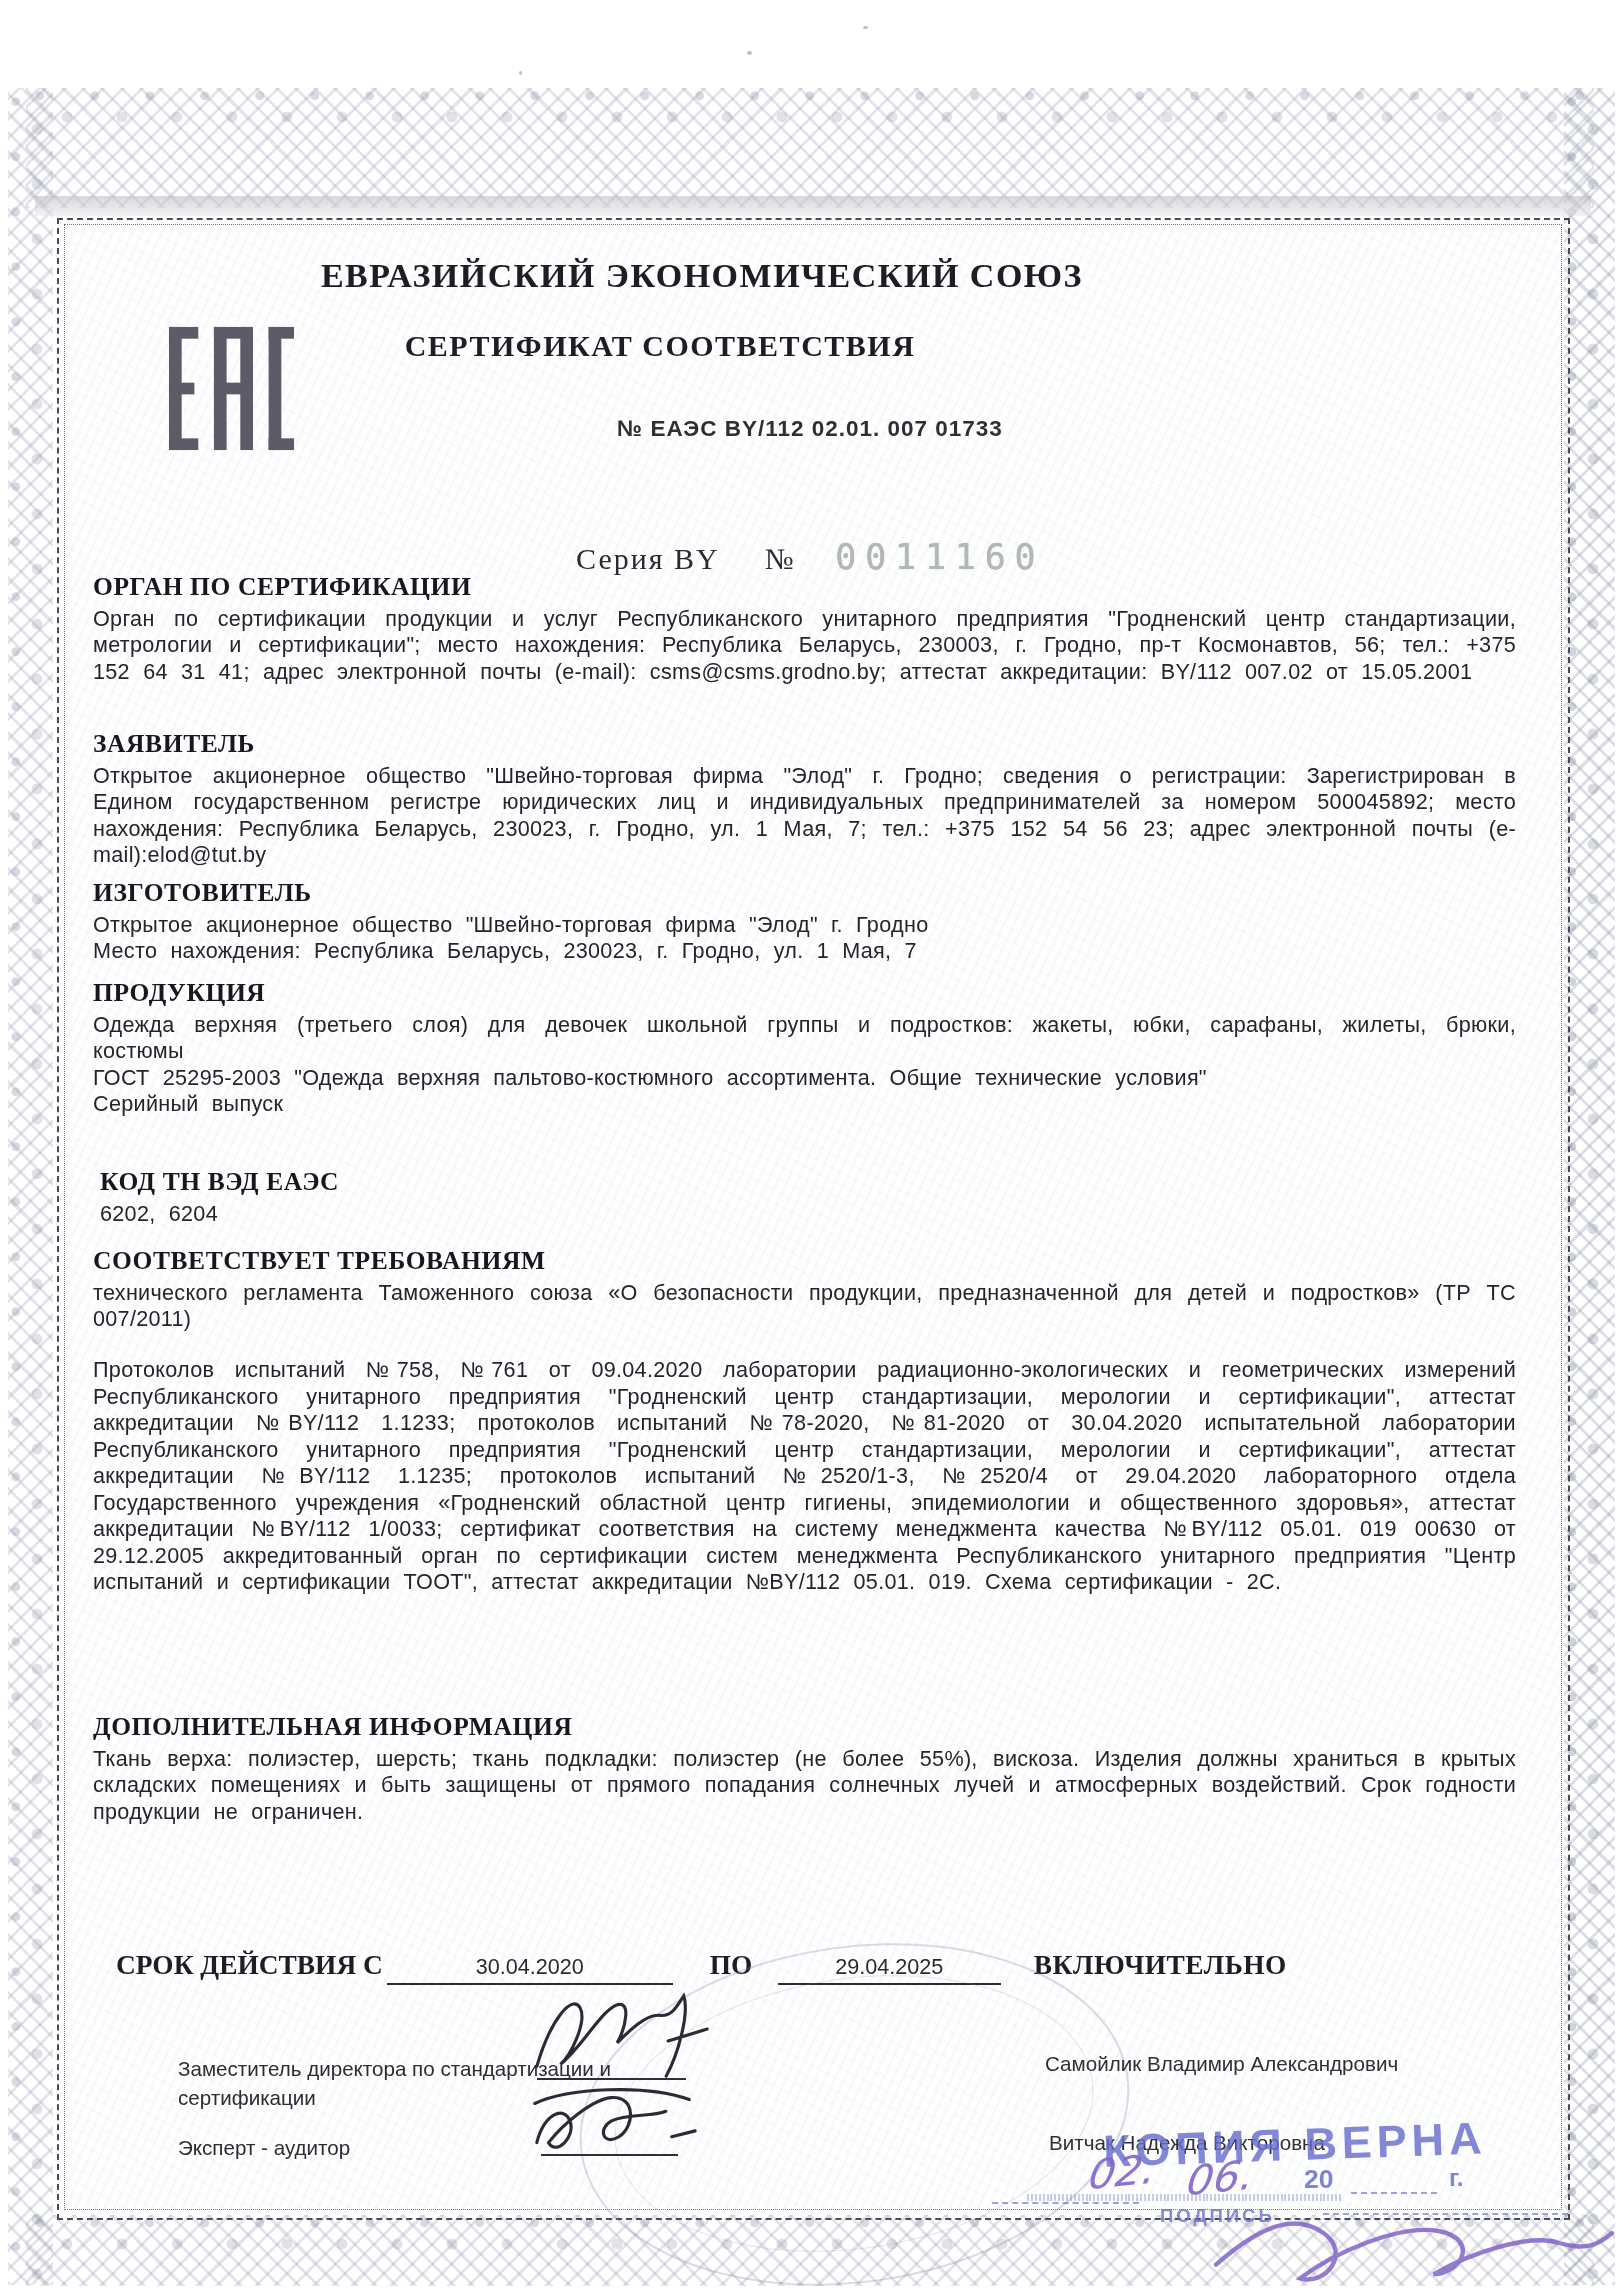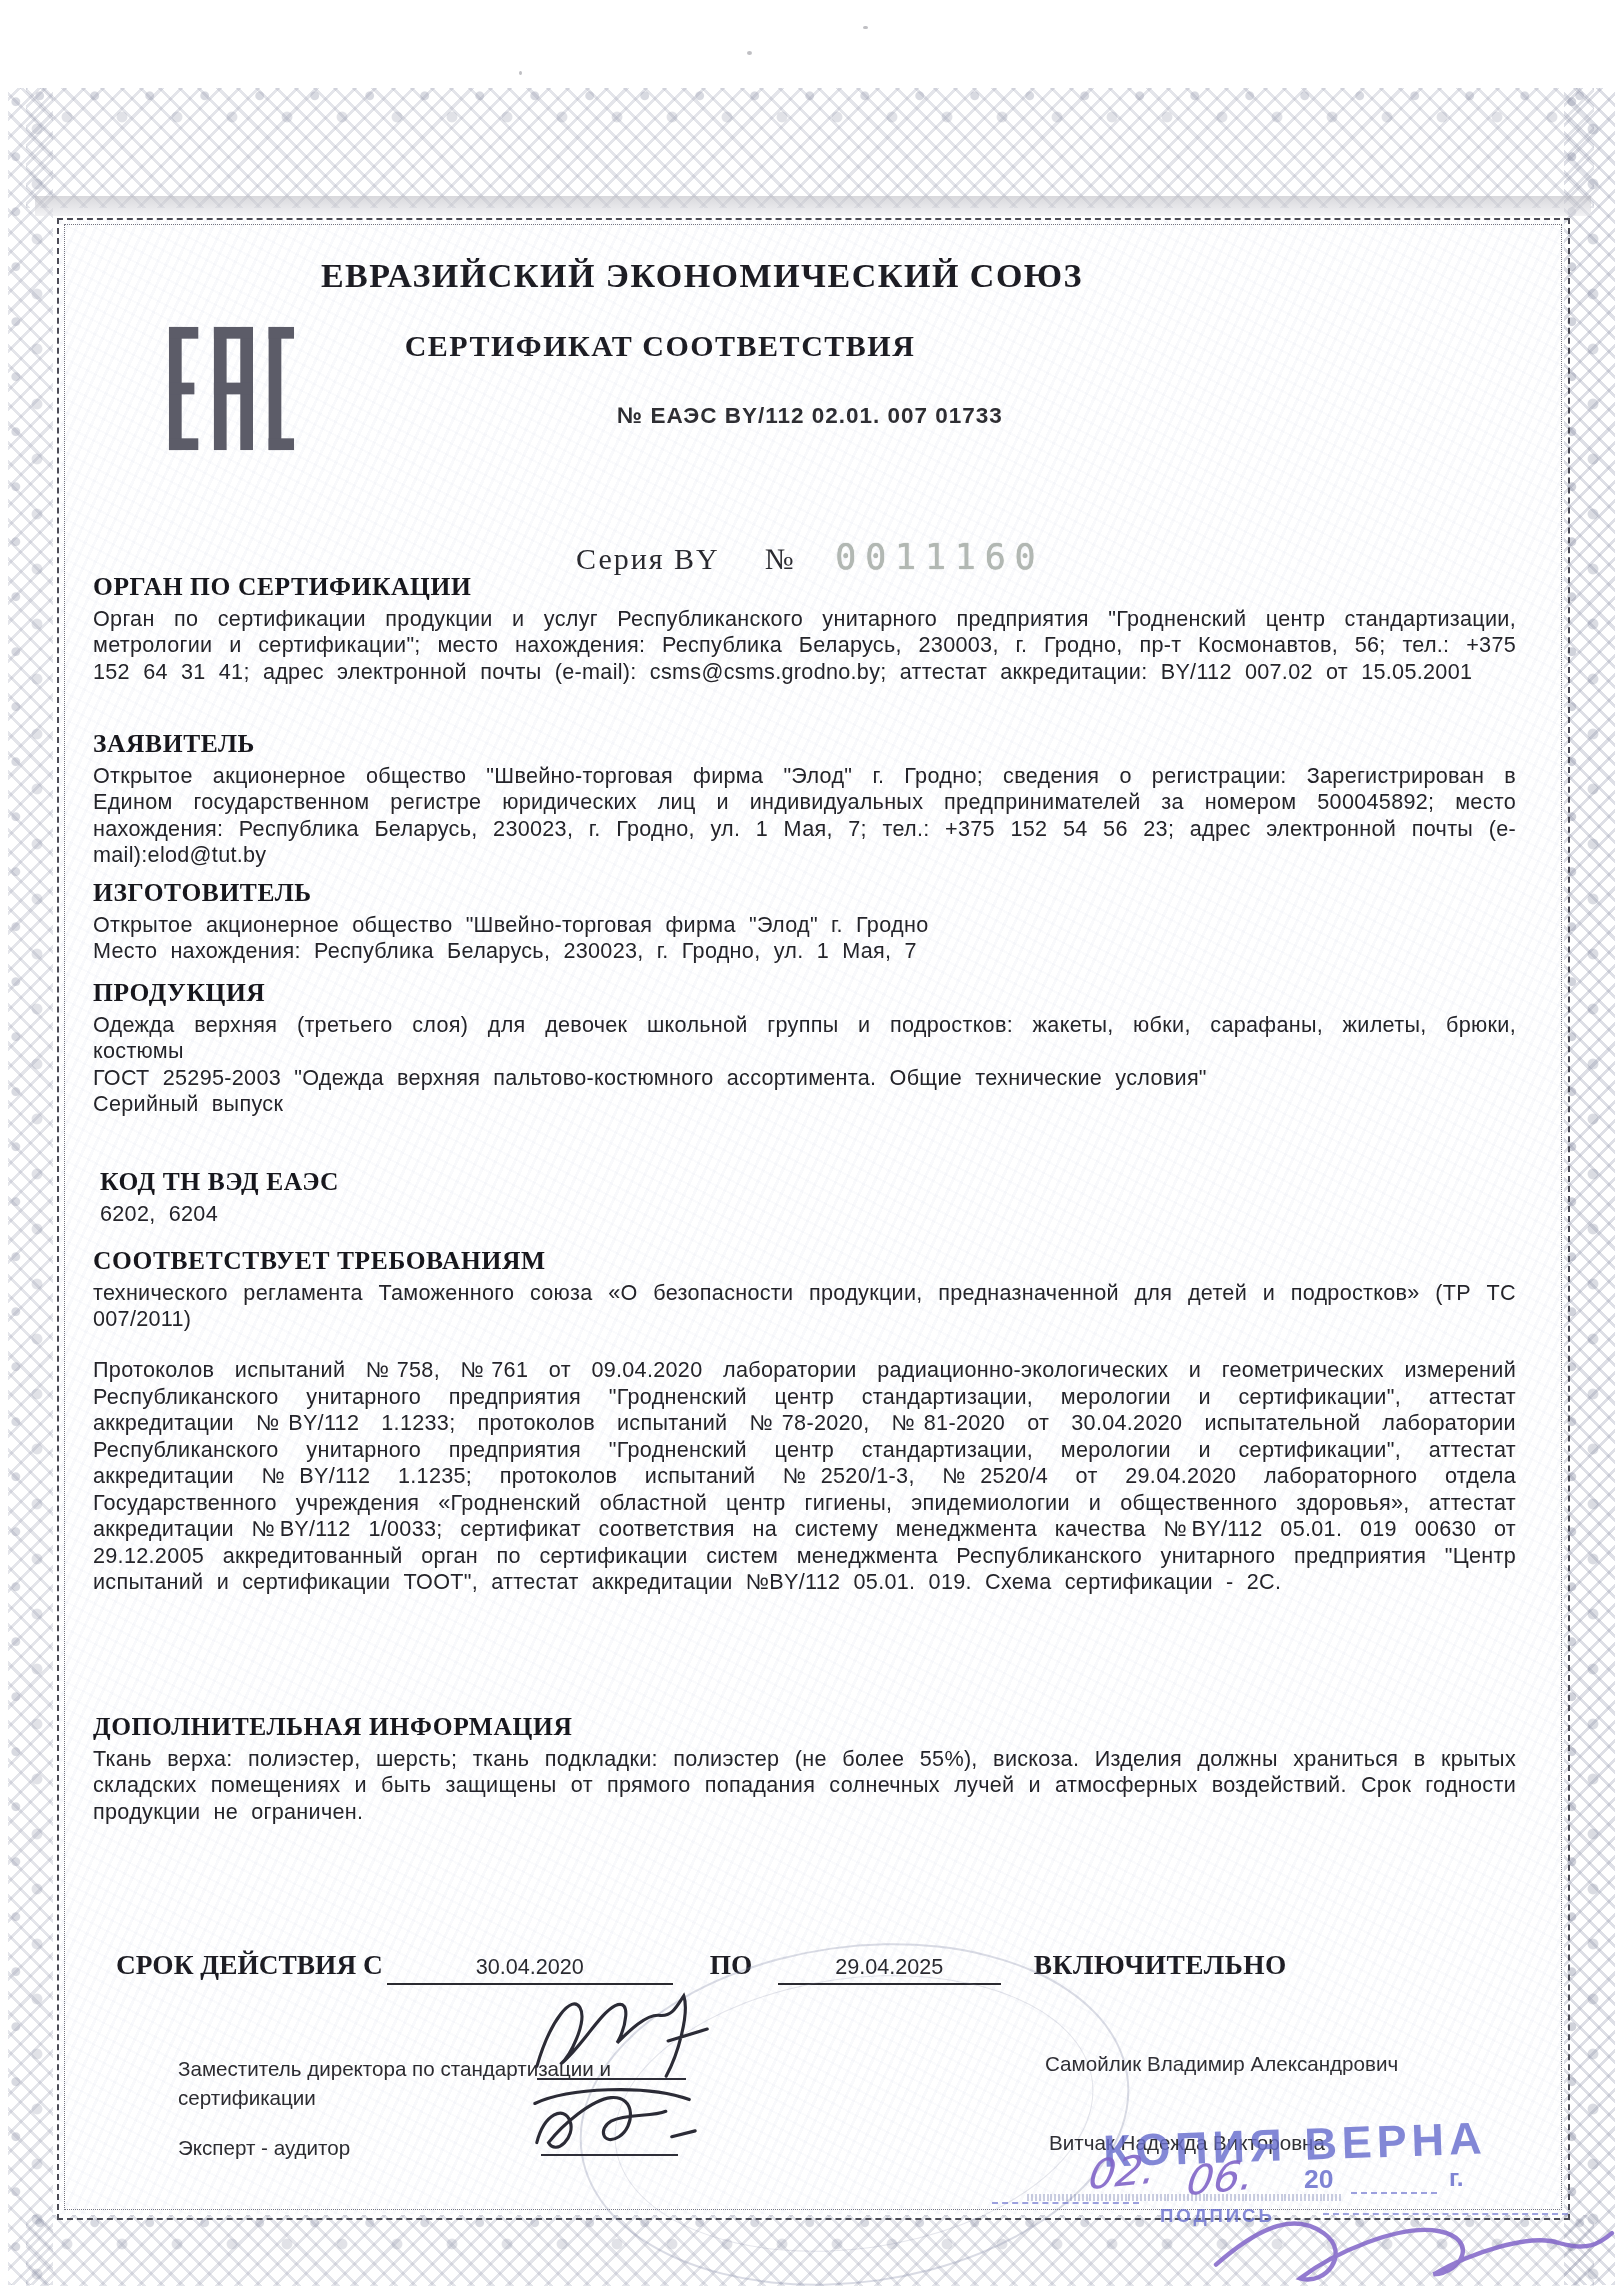--- a/index.html
+++ b/index.html
@@ -34,21 +34,21 @@
   .texture{position:absolute;left:59px;top:220px;width:1506px;height:1994px;pointer-events:none;
     background:
       repeating-linear-gradient(115deg, rgba(150,162,200,.06) 0 2.9px, transparent 2.9px 8.8px),
       repeating-linear-gradient(28deg, rgba(150,162,200,.045) 0 2px, transparent 2px 11.8px);}
   .speck{position:absolute;width:4.9px;height:3.9px;border-radius:50%;background:#8a8a92;opacity:.55;}
   
   .union-title{position:absolute;left:0;top:257px;width:1404px;text-align:center;
     font-family:"Liberation Serif",serif;font-weight:700;font-size:34px;letter-spacing:1.5px;color:#1d1d24;}
   .doc-title{position:absolute;left:0;top:329px;width:1320px;text-align:center;
     font-family:"Liberation Serif",serif;font-weight:700;font-size:30px;letter-spacing:1.5px;color:#1d1d24;}
-  .doc-number{position:absolute;left:0;top:403px;width:1620px;text-align:center;
+  .doc-number{position:absolute;left:0;top:416px;width:1620px;text-align:center;
     font-size:22.5px;font-weight:700;letter-spacing:1px;color:#2e2e33;}
   .eac{position:absolute;left:167px;top:325px;width:129px;height:127px;}
   .series-row{position:absolute;left:576px;top:537px;display:flex;align-items:baseline;
     font-family:"Liberation Serif",serif;font-size:30px;color:#2a2a30;}
   .series-label{letter-spacing:2px;text-align:right;}
   .series-no{margin-left:45px;letter-spacing:1px;}
   .series-num{margin-left:41px;font-family:"DejaVu Sans Mono",monospace;font-size:35px;
     color:#b2b8b3;letter-spacing:8.8px;text-shadow:0 0 1px #9aa09b;}
   
   .sec{position:absolute;left:93px;width:1423px;}

